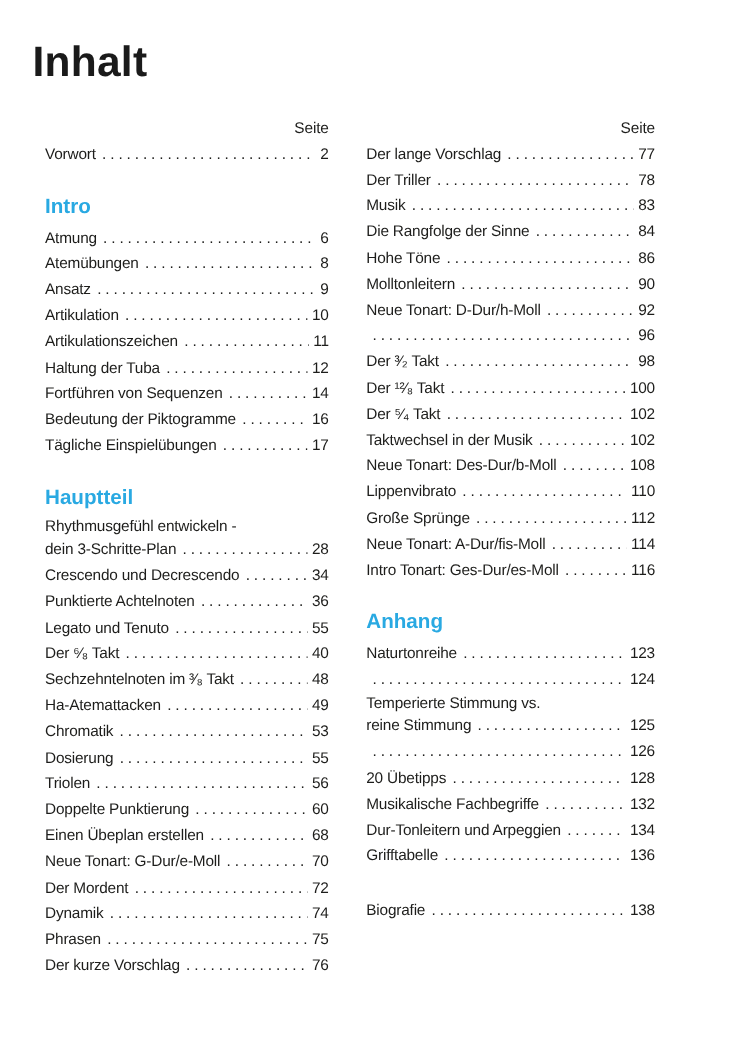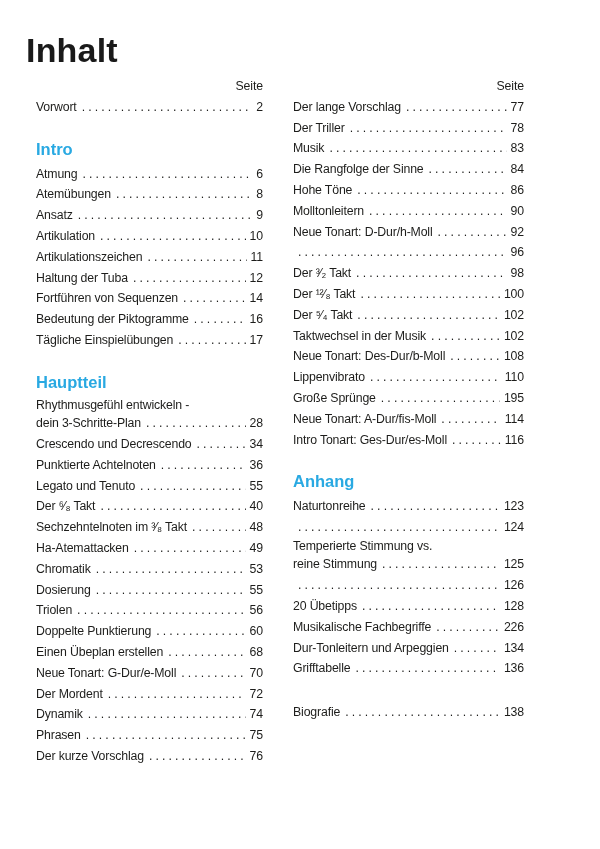--- a/index.html
+++ b/index.html
@@ -21,21 +21,21 @@
     left: 26px;
     top: 33px;
     font-size: 34px;
     font-weight: 600;
     letter-spacing: 0.2px;
     color: #1a1a1a;
     line-height: 1;
   }
   .col {
     position: absolute;
-    top: 76px;
+    top: 92px;
   }
   #col-left  { left: 36px;  width: 227px; }
   #col-right { left: 293px; width: 231px; }
 
   .row {
     display: flex;
     align-items: center;
     height: 20.8px;
     line-height: 20.8px;
     font-size: 12.3px;
@@ -299,21 +299,21 @@
         <span class="pg">108</span>
       </div>
       <div class="row">
         <span class="t">Lippenvibrato</span>
         <span class="leader">. . . . . . . . . . . . . . . . . . . . . . . . . . . . . . . . . . . . . . . . . . . . . . . . . . . . . . . . . . . . . . . . . . . . . . . . . . . . . . . . </span>
         <span class="pg">110</span>
       </div>
       <div class="row">
         <span class="t">Große Sprünge</span>
         <span class="leader">. . . . . . . . . . . . . . . . . . . . . . . . . . . . . . . . . . . . . . . . . . . . . . . . . . . . . . . . . . . . . . . . . . . . . . . . . . . . . . . . </span>
-        <span class="pg">195</span>
+        <span class="pg">112</span>
       </div>
       <div class="row">
         <span class="t">Neue Tonart: A-Dur/fis-Moll</span>
         <span class="leader">. . . . . . . . . . . . . . . . . . . . . . . . . . . . . . . . . . . . . . . . . . . . . . . . . . . . . . . . . . . . . . . . . . . . . . . . . . . . . . . . </span>
         <span class="pg">114</span>
       </div>
       <div class="row">
         <span class="t">Intro Tonart: Ges-Dur/es-Moll</span>
         <span class="leader">. . . . . . . . . . . . . . . . . . . . . . . . . . . . . . . . . . . . . . . . . . . . . . . . . . . . . . . . . . . . . . . . . . . . . . . . . . . . . . . . </span>
         <span class="pg">116</span>
@@ -341,21 +341,21 @@
         <span class="pg">126</span>
       </div>
       <div class="row">
         <span class="t">20 Übetipps</span>
         <span class="leader">. . . . . . . . . . . . . . . . . . . . . . . . . . . . . . . . . . . . . . . . . . . . . . . . . . . . . . . . . . . . . . . . . . . . . . . . . . . . . . . . </span>
         <span class="pg">128</span>
       </div>
       <div class="row">
         <span class="t">Musikalische Fachbegriffe</span>
         <span class="leader">. . . . . . . . . . . . . . . . . . . . . . . . . . . . . . . . . . . . . . . . . . . . . . . . . . . . . . . . . . . . . . . . . . . . . . . . . . . . . . . . </span>
-        <span class="pg">226</span>
+        <span class="pg">132</span>
       </div>
       <div class="row">
         <span class="t">Dur-Tonleitern und Arpeggien</span>
         <span class="leader">. . . . . . . . . . . . . . . . . . . . . . . . . . . . . . . . . . . . . . . . . . . . . . . . . . . . . . . . . . . . . . . . . . . . . . . . . . . . . . . . </span>
         <span class="pg">134</span>
       </div>
       <div class="row">
         <span class="t">Grifftabelle</span>
         <span class="leader">. . . . . . . . . . . . . . . . . . . . . . . . . . . . . . . . . . . . . . . . . . . . . . . . . . . . . . . . . . . . . . . . . . . . . . . . . . . . . . . . </span>
         <span class="pg">136</span>

